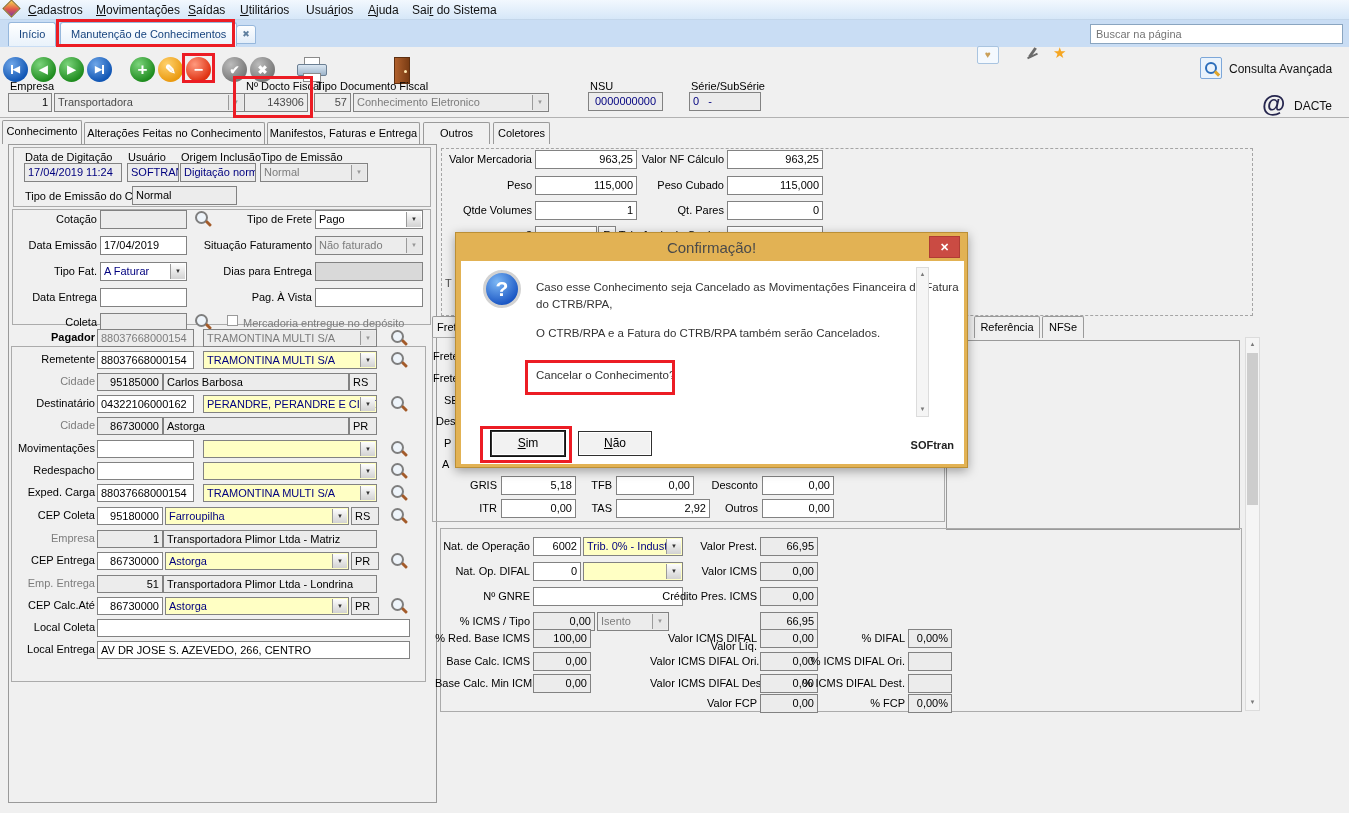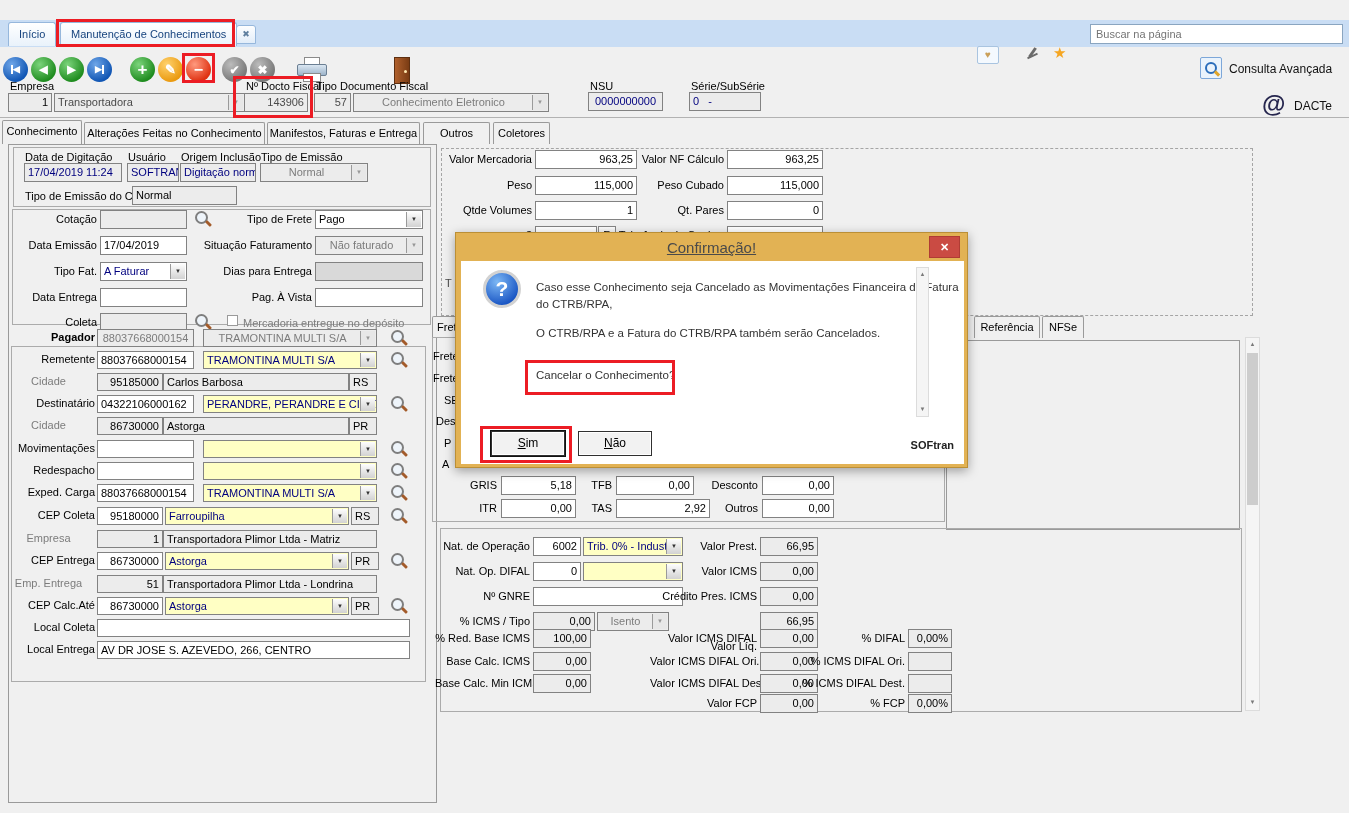--- a/index.html
+++ b/index.html
@@ -57,21 +57,21 @@
   .lblr{position:absolute;text-align:right;white-space:nowrap;line-height:19px;height:19px;}
   .fld{position:absolute;border:1px solid #828282;background:#fff;padding:0 3px;height:19px;line-height:17px;
     white-space:nowrap;overflow:hidden;}
   .h18{height:18px;line-height:16px;}
   .ro{background:#ececec;}
   .dk{background:#d9d9d9;}
   .yl{background:#ffffc4;}
   .num{text-align:right;}
   .ctr{text-align:center;}
   .navy{color:#00007f;}
-  .gtx{color:#7c7c7c;text-align:center;}
+  .gtx{color:#7c7c7c;}
   .dtx{color:#4a4a4a;}
   .bold{font-weight:bold;}
   .dd{padding-right:18px;}
   .ar{position:absolute;top:1px;right:1px;bottom:1px;width:15px;background:linear-gradient(#fdfdfd,#d2d2d2);
     border-left:1px solid #9a9a9a;display:flex;align-items:center;justify-content:center;font-size:6px;color:#333;}
   .ar.dis{background:#e7e7e7;color:#979797;}
   .mag{position:absolute;width:20px;height:20px;}
   .mag::before{content:"";position:absolute;left:3px;top:2px;width:9px;height:9px;border:2px solid #7e7e7e;
     border-radius:50%;background:#eef4fa;}
   .mag::after{content:"";position:absolute;left:13px;top:13px;width:7px;height:3px;background:#a35b2a;
@@ -82,41 +82,51 @@
     text-align:center;line-height:20px;white-space:nowrap;border-radius:2px 2px 0 0;}
   .stab.active{top:120px;height:24px;z-index:2;}
   .sbtn{position:absolute;border:1px solid #868686;background:linear-gradient(#fcfcfc,#dedede);text-align:center;}
   
   .sbtrack{position:absolute;background:#f5f5f5;border:1px solid #dcdcdc;}
   .sbthumb{position:absolute;background:#cdcdcd;}
   .sbarr{position:absolute;font-size:6px;color:#7a7a7a;text-align:center;line-height:13px;width:13px;height:13px;}
   
   #dlg{position:absolute;left:455px;top:232px;width:513px;height:236px;background:#e2b254;
     border:1px solid #bb8f36;box-shadow:0 3px 10px rgba(0,0,0,.35);z-index:10;}
-  #dlgtitle{position:absolute;left:0;top:6px;width:100%;text-align:center;font-size:15px;color:#4a4a4a;text-decoration:underline;}
+  #dlgtitle{position:absolute;left:0;top:6px;width:100%;text-align:center;font-size:15px;color:#4a4a4a;}
   #dlgclose{position:absolute;right:7px;top:3px;width:31px;height:22px;background:#ca4b43;border:1px solid #b03c34;
     color:#fff;font-size:11px;font-weight:bold;text-align:center;line-height:20px;}
   #dlgbody{position:absolute;left:5px;top:28px;width:503px;height:203px;background:#fff;}
   #qicon{position:absolute;left:22px;top:9px;width:38px;height:38px;border-radius:50%;
     background:radial-gradient(circle at 35% 28%,#7db8f5,#1a56c4 75%);border:3px solid #d2d2d2;
     color:#fff;font-size:21px;font-weight:bold;display:flex;align-items:center;justify-content:center;}
   .dtext{position:absolute;left:75px;font-size:11.5px;color:#333;white-space:nowrap;}
   .dlgbtn{position:absolute;width:74px;height:25px;background:#f2f2f2;border:1px solid #303030;
     box-shadow:inset 0 0 0 1px #ffffff;font-size:12px;text-align:center;line-height:23px;}
   #brand{position:absolute;right:10px;top:178px;font-size:11px;font-weight:bold;color:#222;}
   
   .anno{position:absolute;border:3px solid #ec1c24;z-index:40;background:transparent;}
   .chk{position:absolute;width:11px;height:11px;background:#fff;border:1px solid #9a9a9a;}
   u{text-decoration:underline;}
 </style>
 </head>
 <body>
 
 <div id="screen">
 
+  <div id="menubar">
+    <div id="appicon"></div>
+    <span class="mitem" style="left:28px"><u>C</u>adastros</span>
+    <span class="mitem" style="left:96px"><u>M</u>ovimentações</span>
+    <span class="mitem" style="left:188px"><u>S</u>aídas</span>
+    <span class="mitem" style="left:240px"><u>U</u>tilitários</span>
+    <span class="mitem" style="left:306px">Usuá<u>r</u>ios</span>
+    <span class="mitem" style="left:368px"><u>A</u>juda</span>
+    <span class="mitem" style="left:412px">Sai<u>r</u> do Sistema</span>
+  </div>
 
   <div id="tabstrip">
     <div class="ptab" style="left:8px;min-width:48px">Início</div>
     <div class="ptab" style="left:60px">Manutenção de Conhecimentos</div>
     <div id="closetab">✖</div>
     <div id="favbtn">♥</div>
     <div id="pinicon">
         <div class="p1"></div>
         <div class="p2"></div>
       </div>

